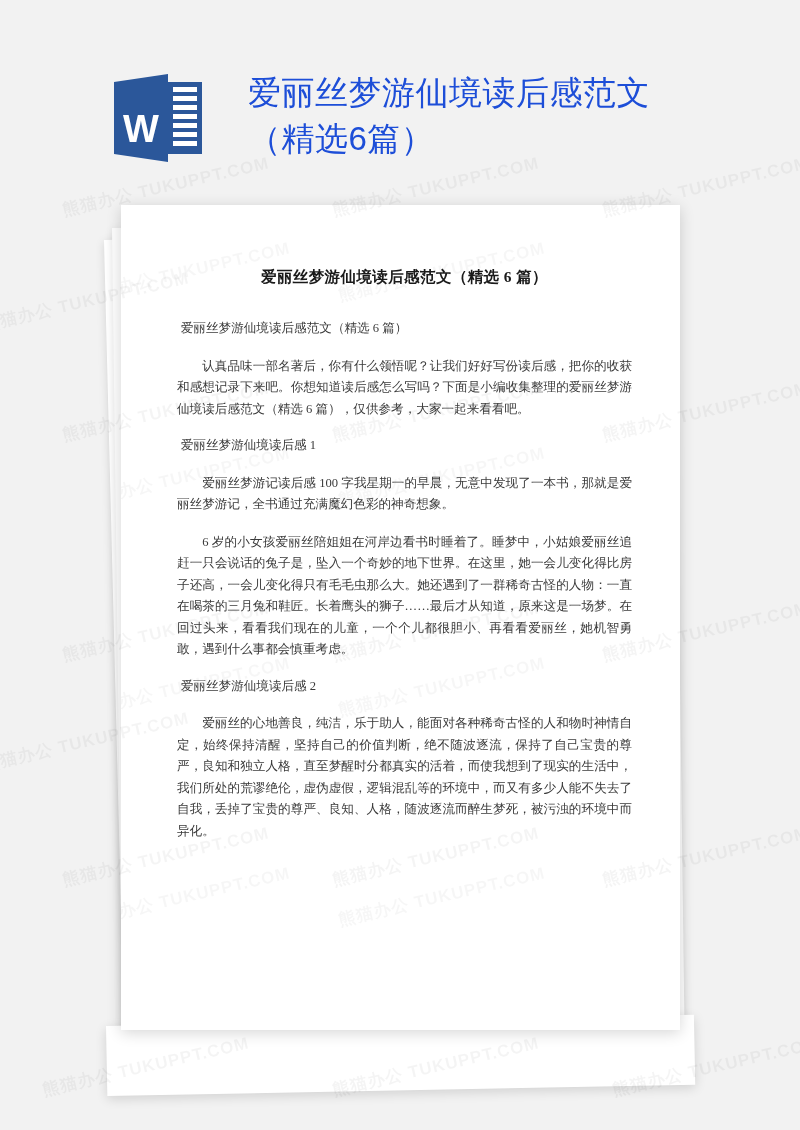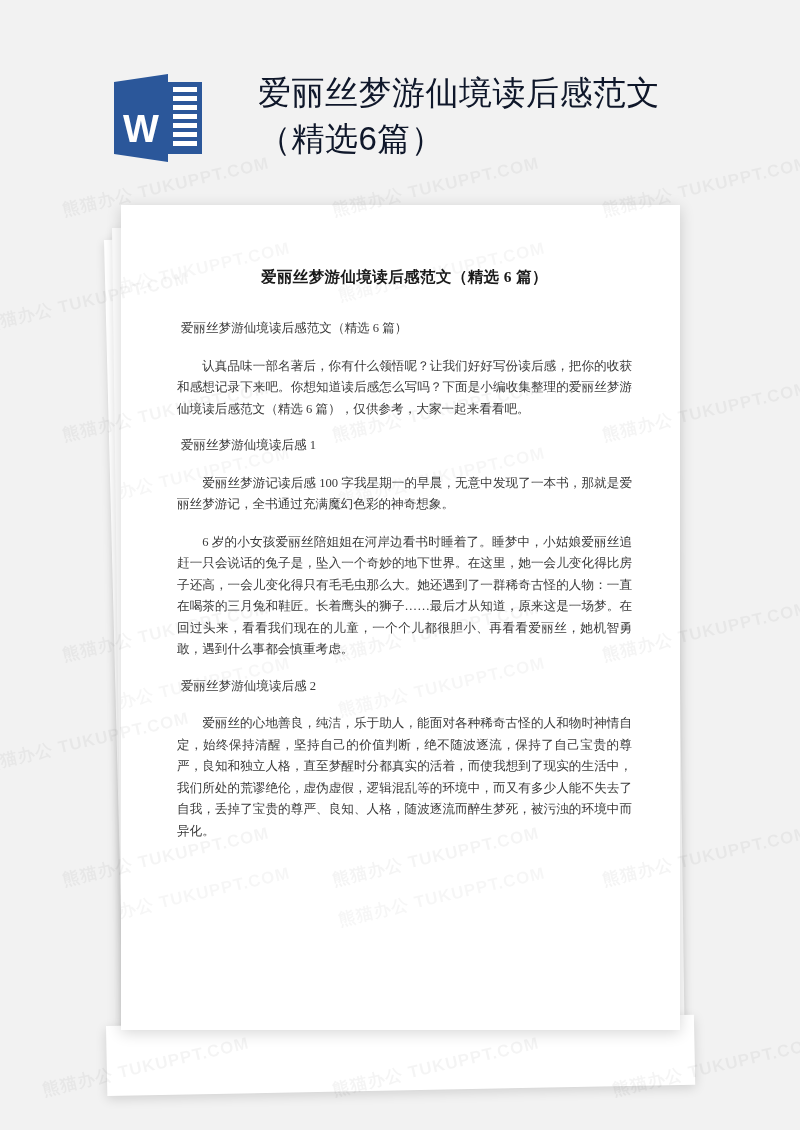--- a/index.html
+++ b/index.html
@@ -35,27 +35,27 @@
     left:0;top:0;width:800px;height:200px;
     z-index:3;
   }
   .doc-icon{
     position:absolute;
     left:110px;top:72px;
     width:96px;height:92px;
   }
   .doc-title{
     position:absolute;
-    left:258px;top:70px;
+    left:248px;top:70px;
     width:460px;
     font-family:"Liberation Sans","DejaVu Sans",sans-serif;
     font-size:33px;
     line-height:46px;
     font-weight:500;
-    color:#0f172a;
+    color:#1d4ed8;
     letter-spacing:0.5px;
   }
 
   
   .stack{
     position:absolute;
     left:0;top:0;width:800px;height:1130px;
     z-index:2;
   }
   .page-back-2{

